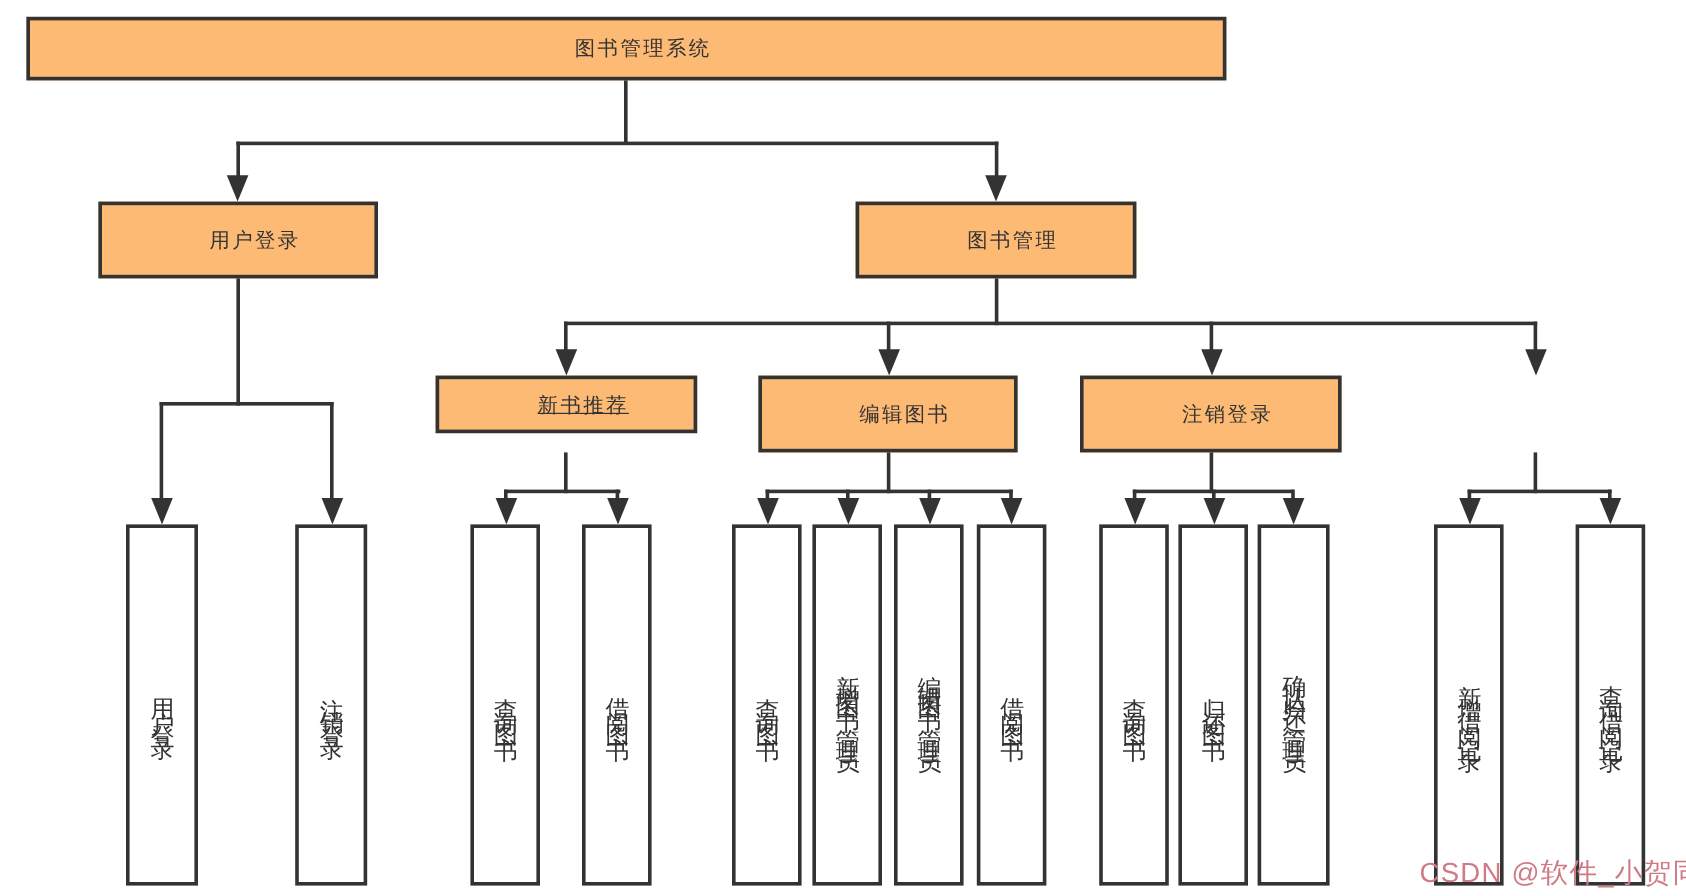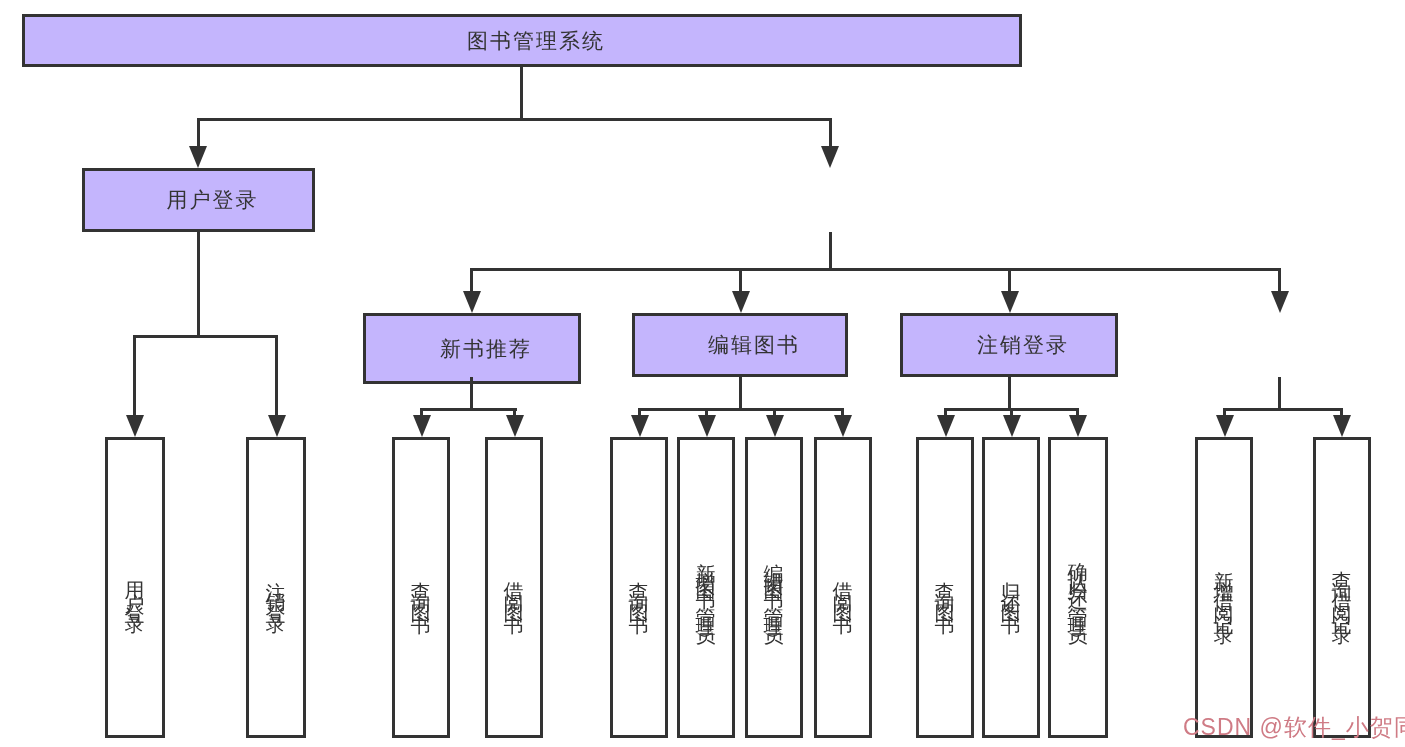--- a/index.html
+++ b/index.html
@@ -5,25 +5,25 @@
   html,body{margin:0;padding:0;background:#ffffff;}
   #canvas{
     position:relative;
     width:1405px;height:747px;
     background:#ffffff;
     font-family:"Liberation Sans","DejaVu Sans",sans-serif;
     overflow:hidden;
   }
   .node{
     position:absolute;
-    background:#c4b5fd;
+    background:#fdba74;
     border:3px solid #333333;
     display:flex;align-items:center;justify-content:center;
     color:#333333;
-    font-size:21px;
+    font-size:17px;
     letter-spacing:2px;
     box-sizing:border-box;
     padding-left:28px;
   }
   .leaf{
     position:absolute;
     background:#ffffff;
     border:3px solid #333333;
     display:flex;align-items:center;justify-content:center;
     box-sizing:border-box;
@@ -71,40 +71,43 @@
   <div class="vline" style="left:520px;top:67px;height:53px;"></div>
   <div class="hline" style="left:197px;top:118px;width:635px;"></div>
   <div class="vline" style="left:197px;top:118px;height:31px;"></div>
   <div class="arrow" style="left:189px;top:146px;"></div>
   <div class="vline" style="left:829px;top:118px;height:31px;"></div>
   <div class="arrow" style="left:821px;top:146px;"></div>
 
   <div class="node" style="left:82px;top:168px;width:233px;height:64px;">
     <span>用户登录</span>
   </div>
+  <div class="node" style="left:713px;top:168px;width:234px;height:64px;">
+    <span>图书管理</span>
+  </div>
 
   <div class="vline" style="left:197px;top:232px;height:106px;"></div>
   <div class="hline" style="left:133px;top:335px;width:145px;"></div>
   <div class="vline" style="left:133px;top:335px;height:82px;"></div>
   <div class="arrow" style="left:126px;top:415px;"></div>
   <div class="vline" style="left:275px;top:335px;height:82px;"></div>
   <div class="arrow" style="left:268px;top:415px;"></div>
 
   <div class="vline" style="left:829px;top:232px;height:39px;"></div>
   <div class="hline" style="left:470px;top:268px;width:811px;"></div>
   <div class="vline" style="left:470px;top:268px;height:25px;"></div>
   <div class="arrow" style="left:463px;top:291px;"></div>
   <div class="vline" style="left:739px;top:268px;height:25px;"></div>
   <div class="arrow" style="left:732px;top:291px;"></div>
   <div class="vline" style="left:1008px;top:268px;height:25px;"></div>
   <div class="arrow" style="left:1001px;top:291px;"></div>
   <div class="vline" style="left:1278px;top:268px;height:25px;"></div>
   <div class="arrow" style="left:1271px;top:291px;"></div>
 
-  <div class="node" style="left:363px;top:313px;width:218px;height:71px;">
+  <div class="node" style="left:363px;top:313px;width:218px;height:48px;text-decoration:underline;">
     <span>新书推荐</span>
   </div>
   <div class="node" style="left:632px;top:313px;width:216px;height:64px;">
     <span>编辑图书</span>
   </div>
   <div class="node" style="left:900px;top:313px;width:218px;height:64px;">
     <span>注销登录</span>
   </div>
 
   <div class="vline" style="left:470px;top:377px;height:34px;"></div>

